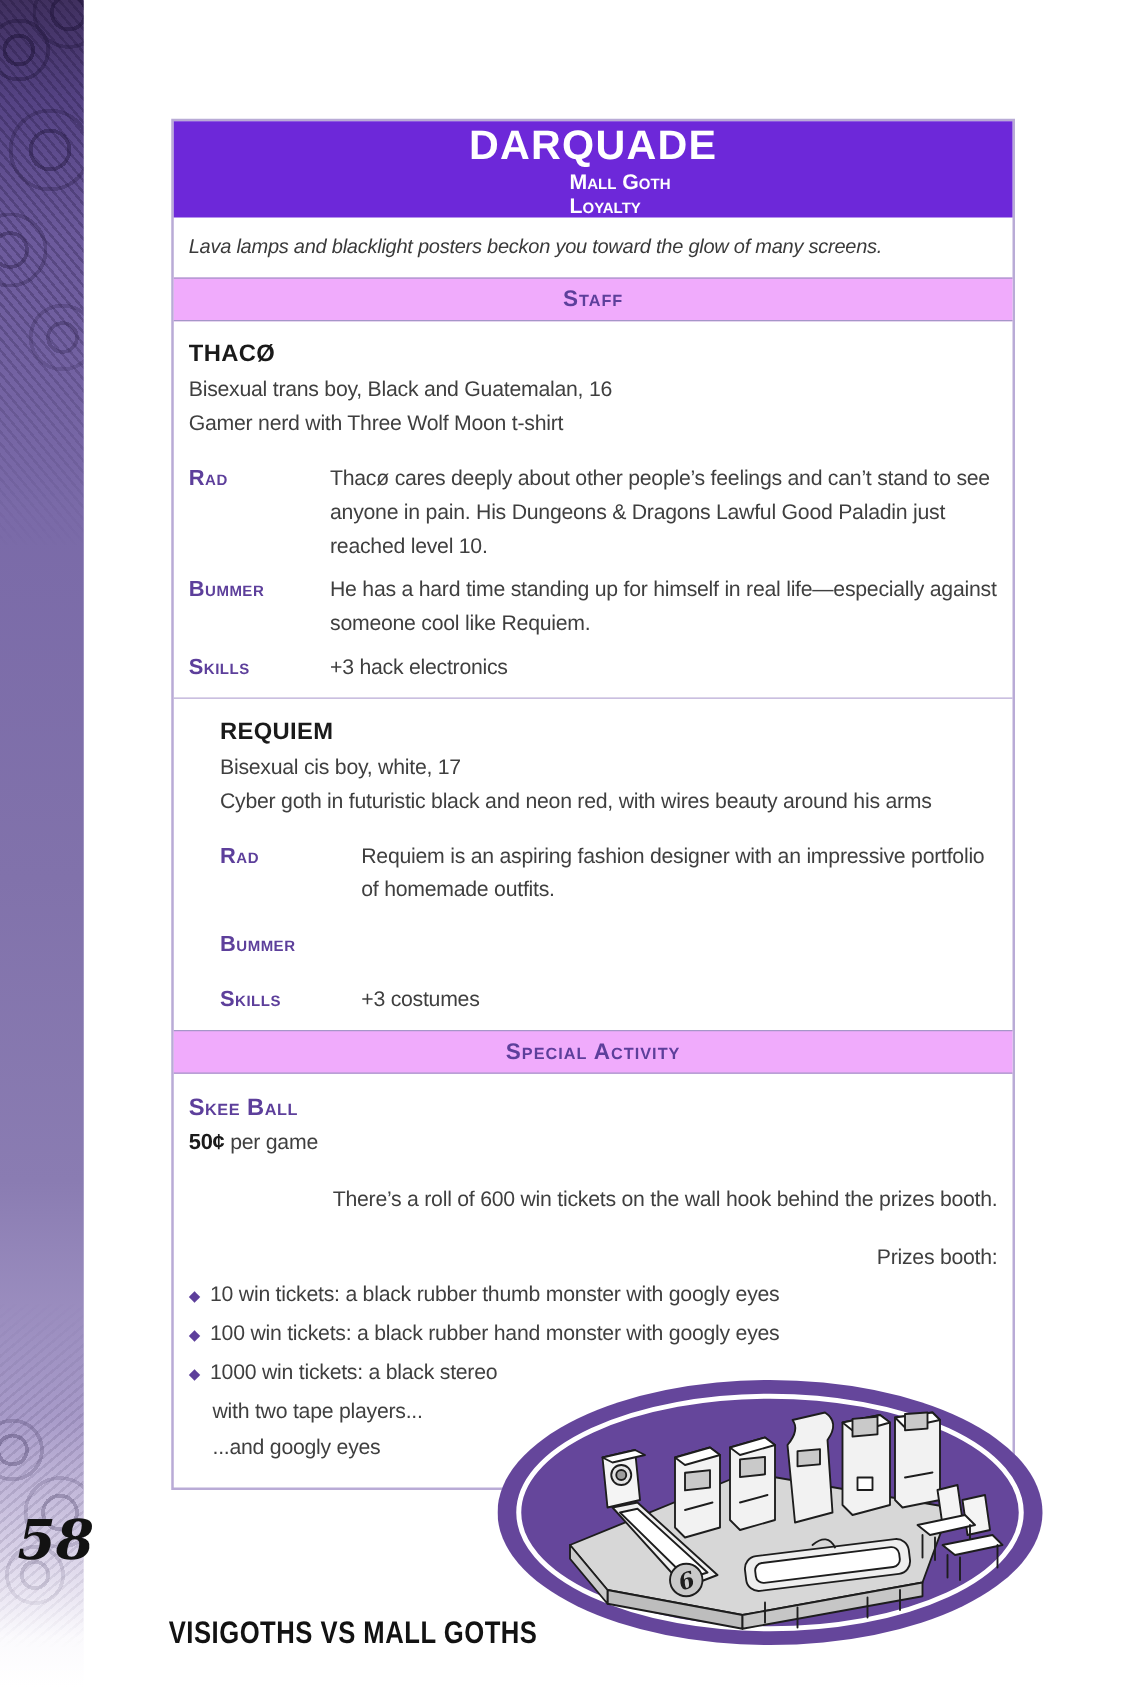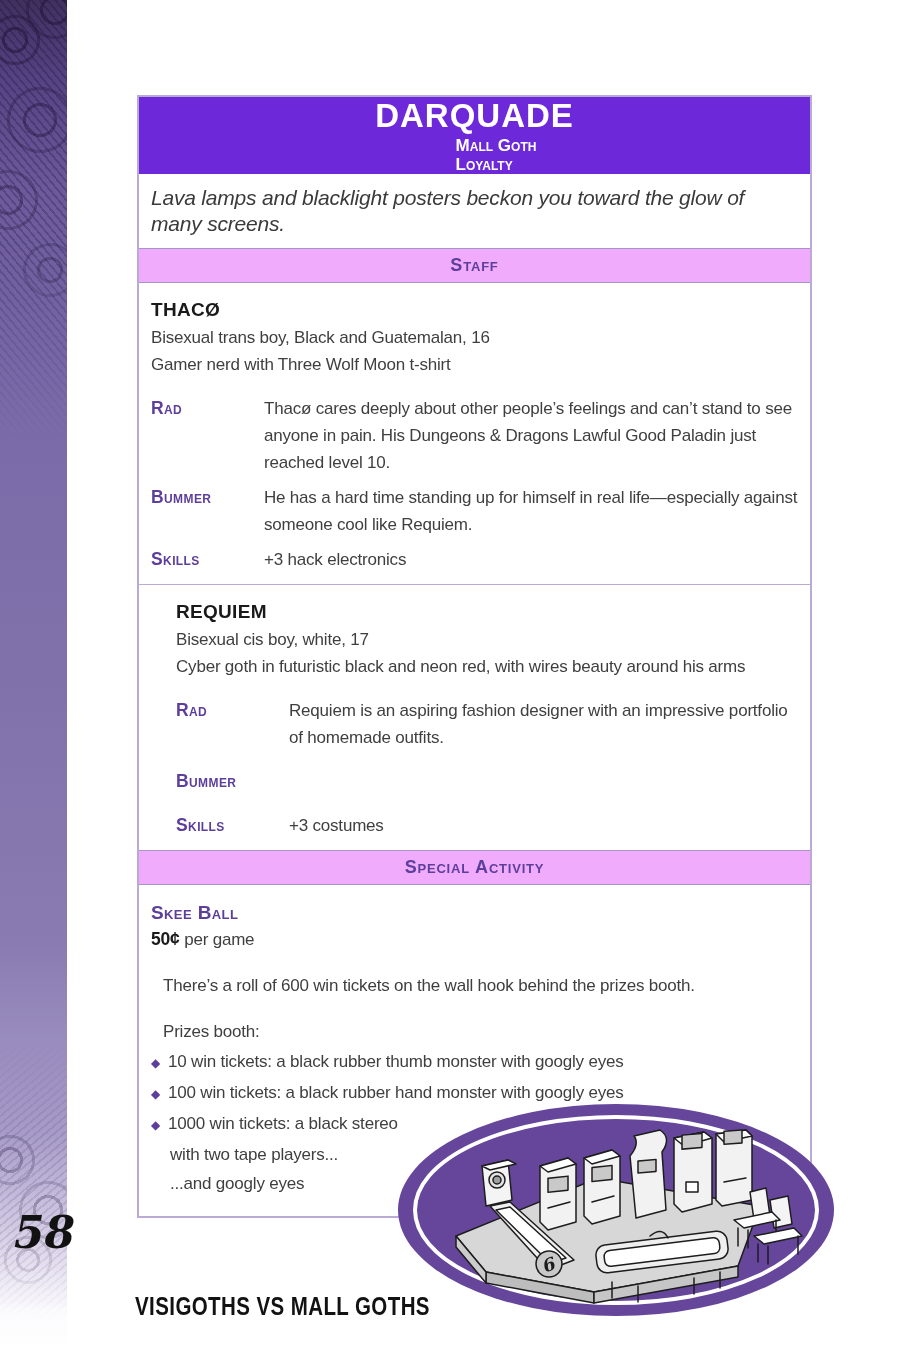--- a/index.html
+++ b/index.html
@@ -29,42 +29,42 @@
     -webkit-mask-image:linear-gradient(180deg,transparent 0%,#000 35%,#000 70%,transparent 100%);
     mask-image:linear-gradient(180deg,transparent 0%,#000 35%,#000 70%,transparent 100%);}
 
   
   .card{position:absolute;left:137px;top:95px;width:675px;background:#fff;
         border:2px solid #b9abd6;box-sizing:border-box;}
   .card-header{background:#6d28d9;height:77px;display:flex;align-items:center;
                justify-content:space-between;padding:0 13px;flex-direction:column;}
   .title{color:#fff;font-size:33px;font-weight:bold;letter-spacing:1px;}
   .badge{color:#fff;font-variant:small-caps;font-weight:bold;font-size:17px;line-height:19px;margin-left:43px;}
-  .tagline{font-style:italic;font-size:21px;line-height:26px;padding:11px 12px;
+  .tagline{font-style:italic;font-size:16px;line-height:26px;padding:11px 12px;
            color:#3a3a3a;letter-spacing:-0.2px;}
   .section-bar{background:#f0abfc;color:#5d3f9b;text-align:center;
                font-variant:small-caps;font-weight:bold;font-size:18px;letter-spacing:0.8px;
                height:33px;line-height:33px;border-top:1px solid #a696c8;border-bottom:1px solid #a696c8;}
   .staff-block{padding:13px 12px 11px 12px;}
   .staff-block.second{border-top:1px solid #b9abd6;padding-left:37px;}
   .staff-name{color:#1a1a1a;font-weight:bold;font-size:19px;line-height:28px;letter-spacing:0.3px;}
   .staff-desc{font-size:17px;line-height:27px;letter-spacing:-0.2px;}
   .rows{margin-top:17px;display:flex;flex-direction:column;}
   .rows.tight{gap:8px;}
   .rows.roomy{gap:17px;}
   .row{display:flex;}
   .row-label{width:113px;flex:0 0 113px;color:#5d3f9b;font-variant:small-caps;
              font-weight:bold;font-size:17.5px;line-height:27px;letter-spacing:0.4px;}
   .row-text{flex:1;font-size:17px;line-height:27px;letter-spacing:-0.2px;}
   .special-block{padding:14px 12px 18px 12px;}
   .special-title{color:#5d3f9b;font-variant:small-caps;font-weight:bold;font-size:19px;
                  line-height:27px;letter-spacing:0.4px;}
   .price-line{font-size:17px;line-height:27px;letter-spacing:-0.2px;}
   .price-amount{font-weight:bold;color:#1a1a1a;font-size:17.5px;}
-  .para{margin:19px 0 0 12px;font-size:17px;line-height:27px;letter-spacing:-0.2px;}
+  .para{margin:19px 0 0 0;font-size:17px;line-height:27px;letter-spacing:-0.2px;text-align:right;}
   .bullet-list{list-style:none;margin:2px 0 0 0;padding:0;}
   .bullet-list li{font-size:17px;line-height:29px;letter-spacing:-0.2px;}
   .diamond{color:#5d3f9b;font-size:12px;margin-right:8px;}
   .cont-line{font-size:17px;line-height:29px;margin-left:19px;letter-spacing:-0.2px;}
 
   
   .oval-wrap{position:absolute;left:398px;top:1104px;width:437px;height:212px;z-index:5;}
 
   
   .page-number{position:absolute;left:14px;top:1207px;font-family:"DejaVu Serif",serif;

